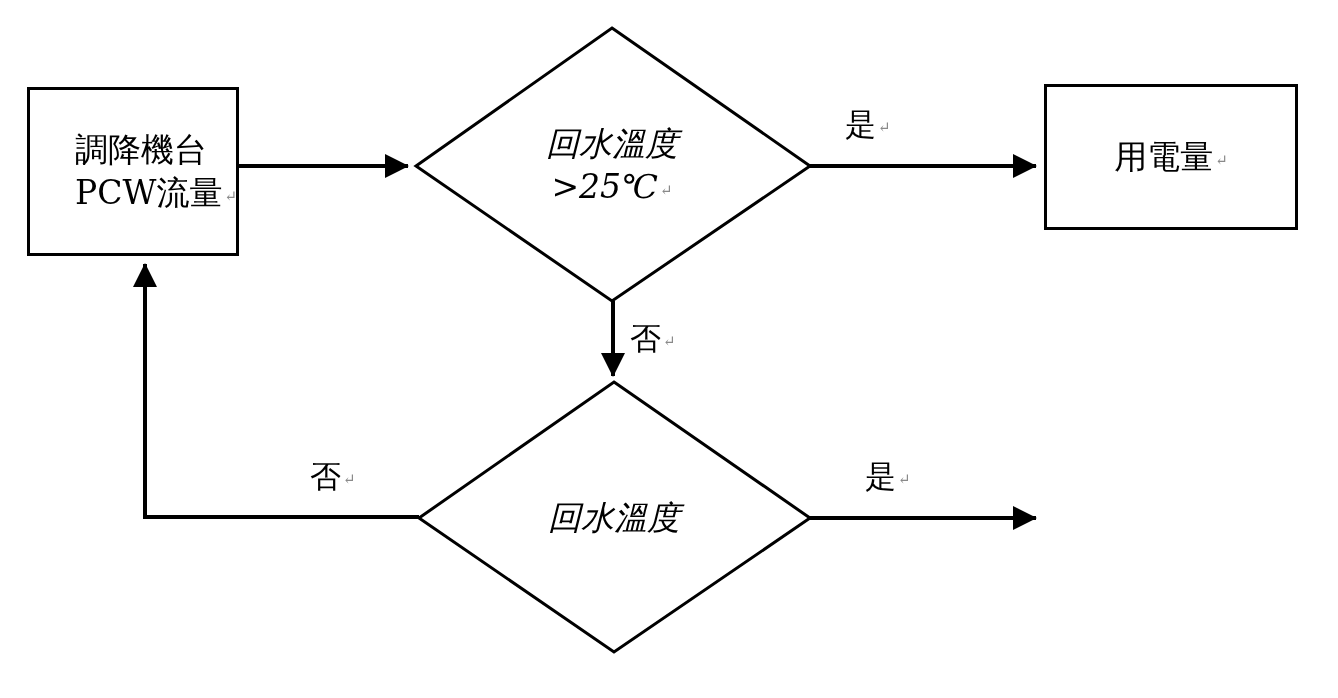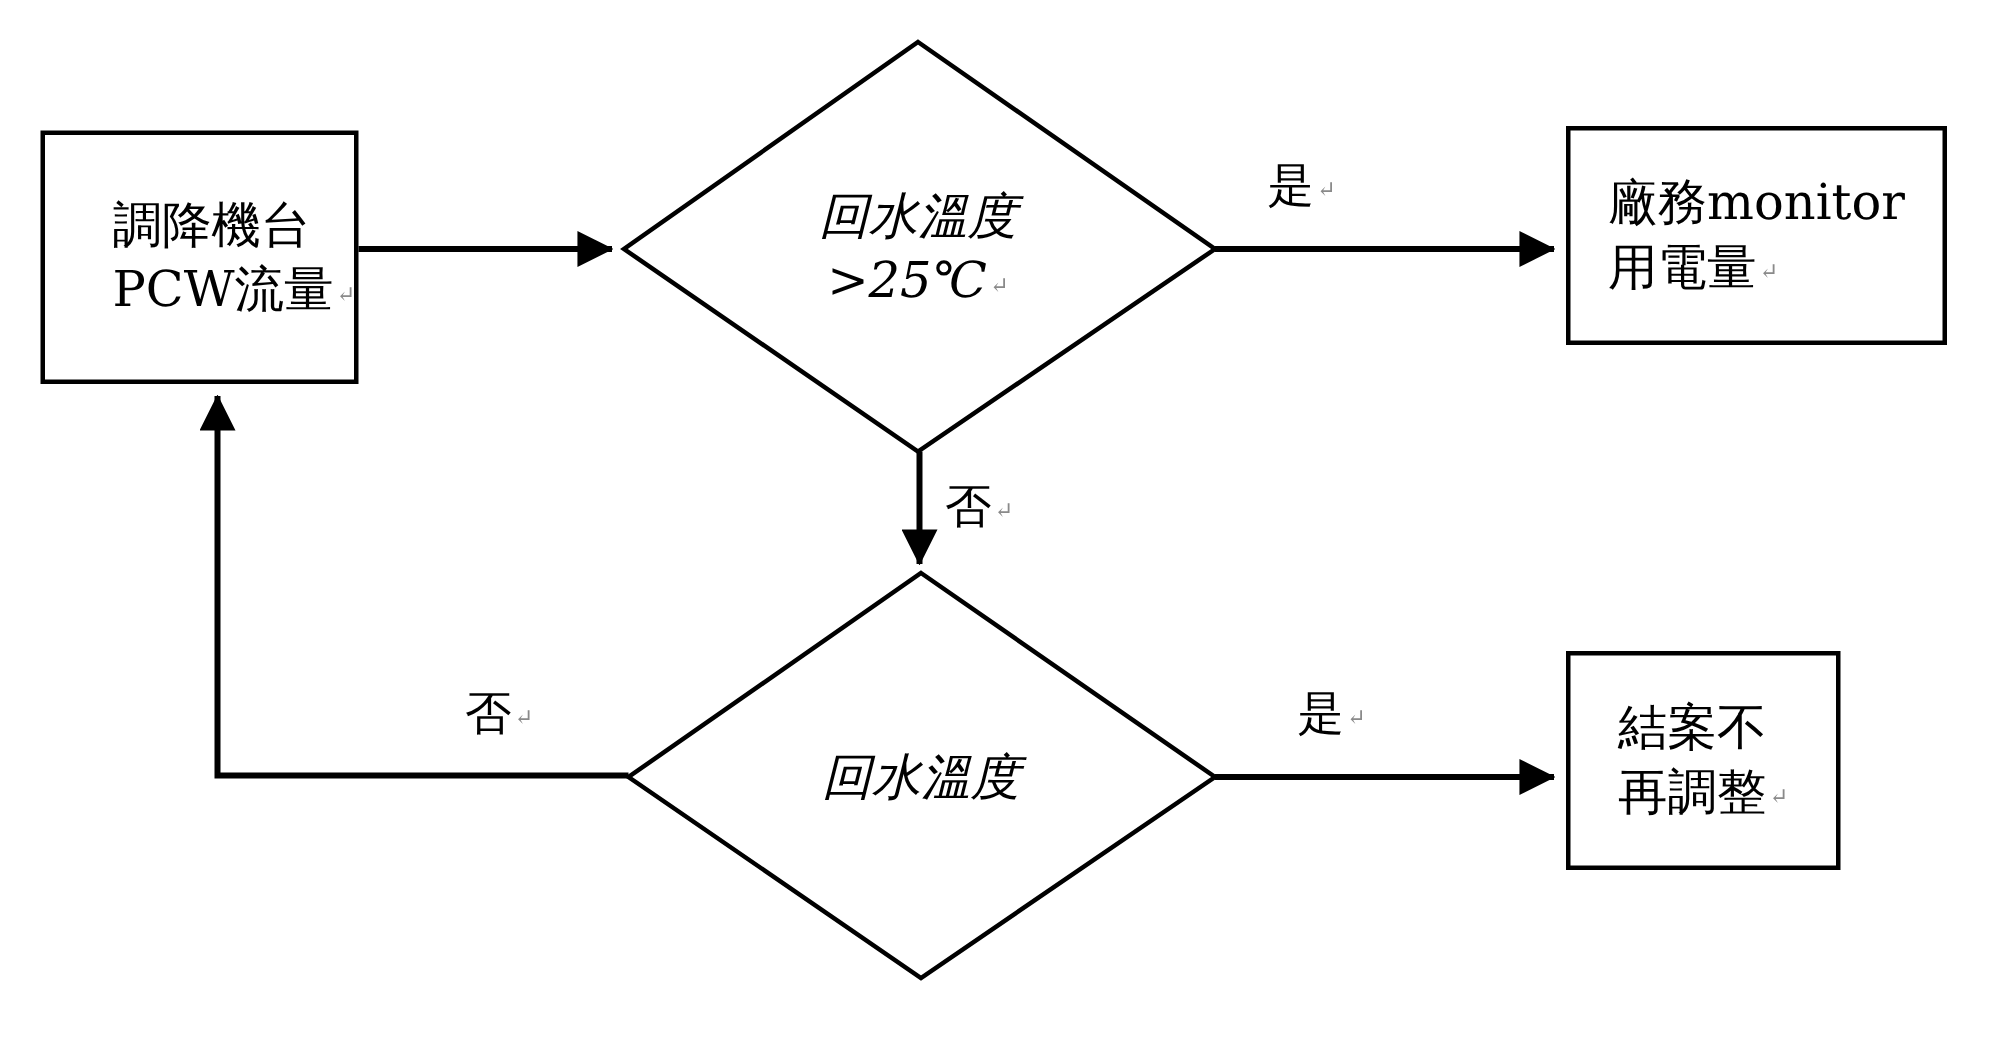--- a/index.html
+++ b/index.html
@@ -104,35 +104,28 @@
     </div>
   </div>
 
   <div class="diamond-label" style="left:452px; top:96px; width:320px; height:140px;">
     <div class="tline">回水溫度</div>
     <div class="tline"><span>&gt;25℃</span><span class="cr">↵</span></div>
   </div>
 
   <div class="node box" style="left:1044px; top:84px; width:254px; height:146px;">
     <div class="lines">
-      <div class="tline">廠務monitor</div>
       <div class="tline"><span>用電量</span><span class="cr">↵</span></div>
     </div>
   </div>
 
   <div class="diamond-label" style="left:454px; top:448px; width:320px; height:140px;">
     <div class="tline">回水溫度</div>
   </div>
 
-  <div class="node box" style="left:1044px; top:434px; width:183px; height:146px;">
-    <div class="lines">
-      <div class="tline">結案不</div>
-      <div class="tline"><span>再調整</span><span class="cr">↵</span></div>
-    </div>
-  </div>
 
   <div class="edge-label" style="left:845px; top:109px;"><span>是</span><span class="cr">↵</span></div>
 
   <div class="edge-label" style="left:630px; top:323px;"><span>否</span><span class="cr">↵</span></div>
 
   <div class="edge-label" style="left:865px; top:461px;"><span>是</span><span class="cr">↵</span></div>
 
   <div class="edge-label" style="left:310px; top:461px;"><span>否</span><span class="cr">↵</span></div>
 
 </div>

